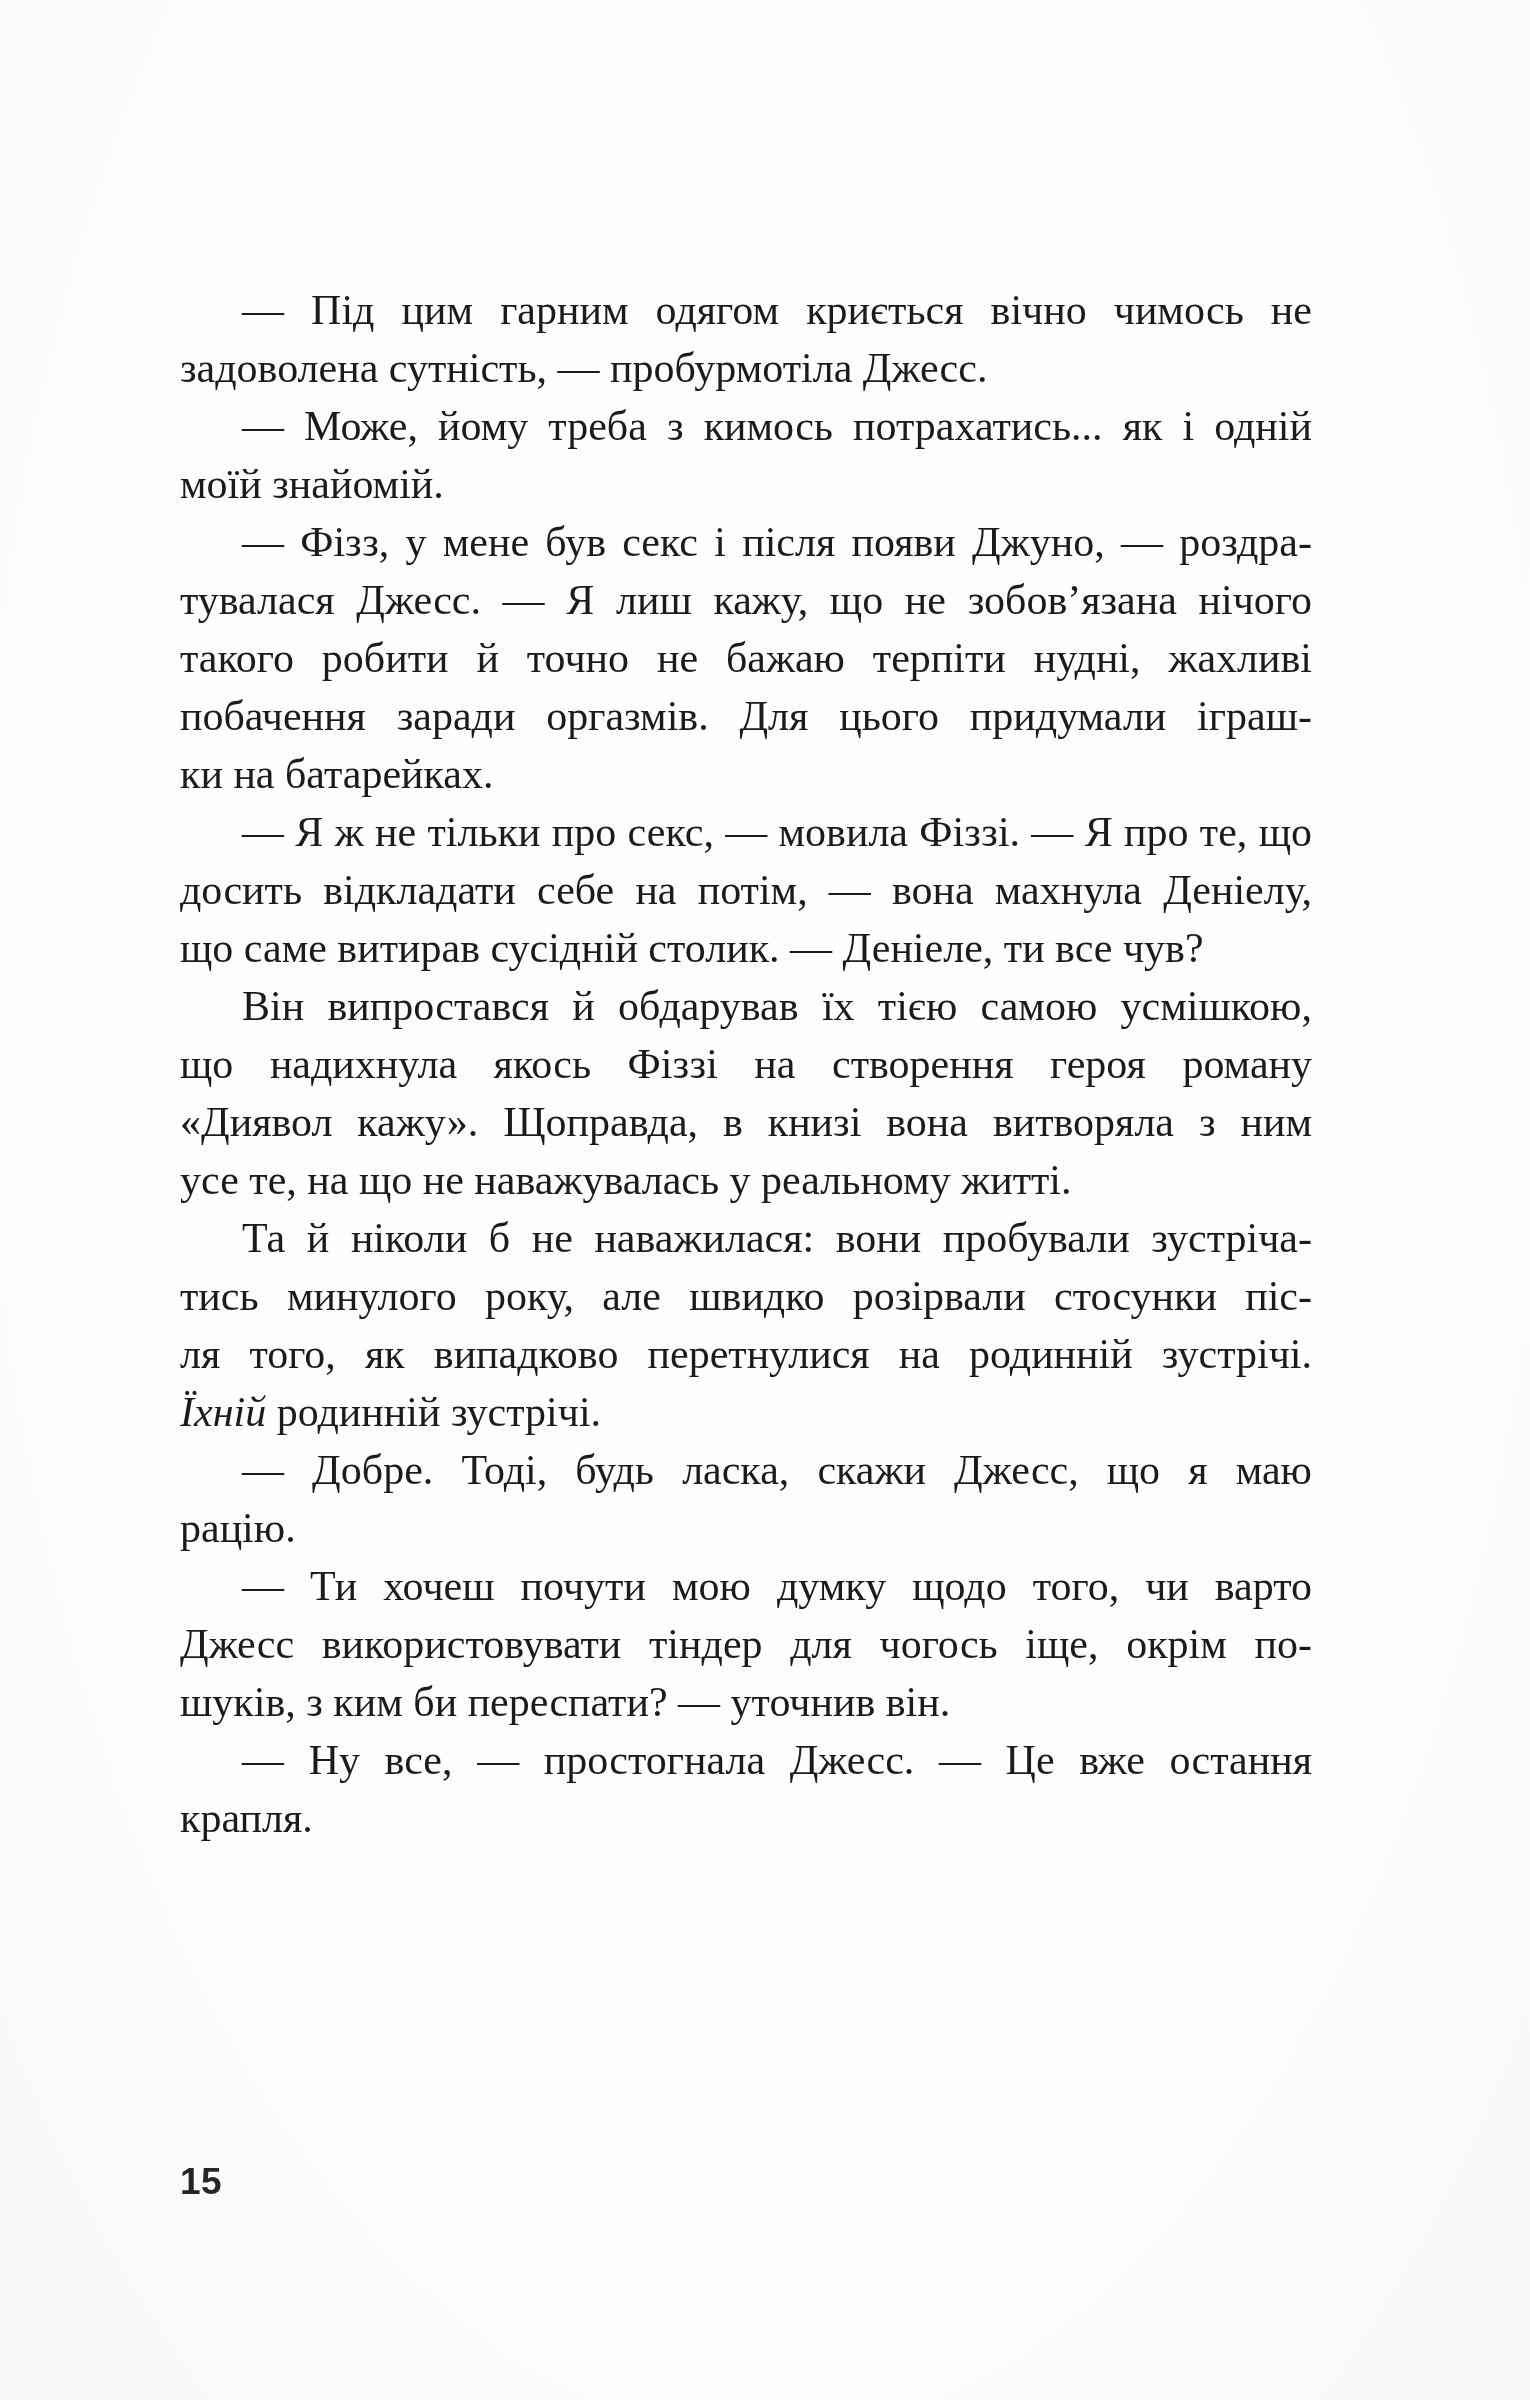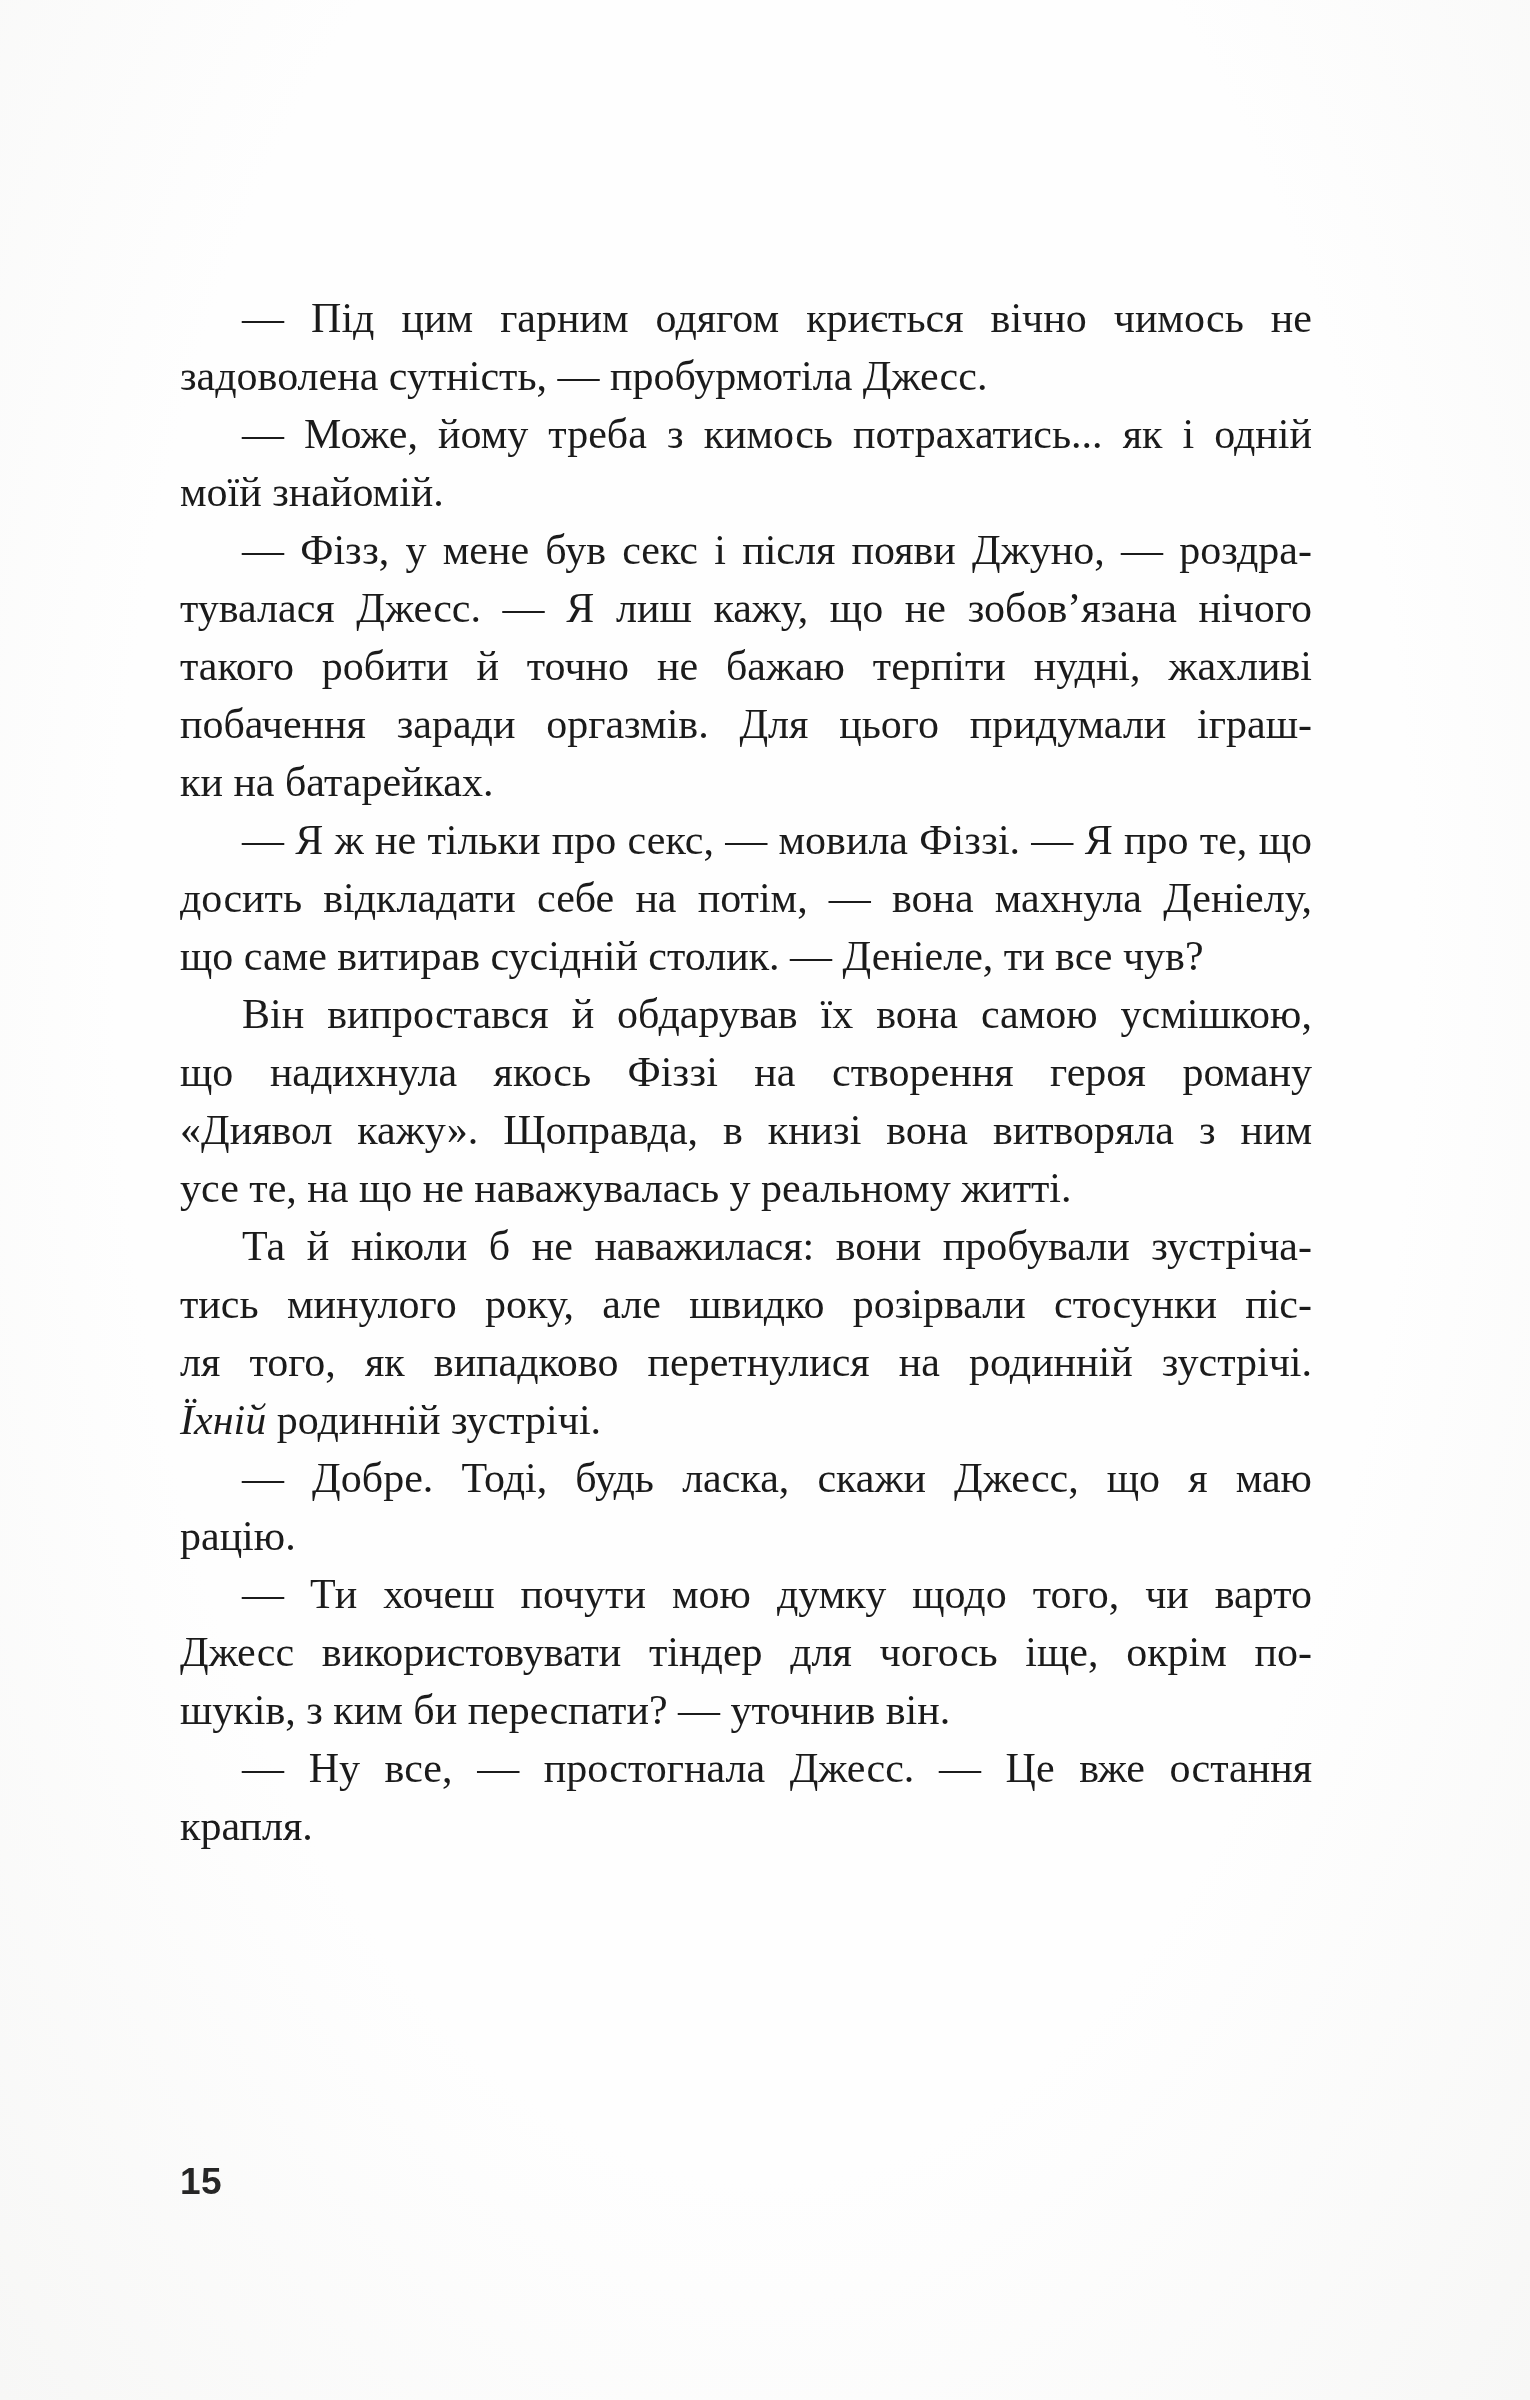--- a/index.html
+++ b/index.html
@@ -18,21 +18,20 @@
   }
   .text-block {
     position: absolute;
     left: 180px;
     top: 281px;
     width: 1132px;
     color: #1b1b1b;
     font-family: "Liberation Serif", "DejaVu Serif", serif;
     font-size: 42px;
     line-height: 58px;
-    margin-top: 8px;
     -webkit-font-smoothing: antialiased;
   }
   .paragraph {
     margin: 0;
     padding: 0;
   }
   .line {
     text-align: justify;
     text-align-last: left;
     white-space: normal;
@@ -80,21 +79,21 @@
         <div class="line fill">такого робити й точно не бажаю терпіти нудні, жахливі</div>
         <div class="line fill">побачення заради оргазмів. Для цього придумали іграш-</div>
         <div class="line">ки на батарейках.</div>
       </div>
       <div class="paragraph">
         <div class="line first fill">— Я ж не тільки про секс, — мовила Фіззі. — Я про те, що</div>
         <div class="line fill">досить відкладати себе на потім, — вона махнула Деніелу,</div>
         <div class="line">що саме витирав сусідній столик. — Деніеле, ти все чув?</div>
       </div>
       <div class="paragraph">
-        <div class="line first fill">Він випростався й обдарував їх вона самою усмішкою,</div>
+        <div class="line first fill">Він випростався й обдарував їх тією самою усмішкою,</div>
         <div class="line fill">що надихнула якось Фіззі на створення героя роману</div>
         <div class="line fill">«Диявол кажу». Щоправда, в книзі вона витворяла з ним</div>
         <div class="line">усе те, на що не наважувалась у реальному житті.</div>
       </div>
       <div class="paragraph">
         <div class="line first fill">Та й ніколи б не наважилася: вони пробували зустріча-</div>
         <div class="line fill">тись минулого року, але швидко розірвали стосунки піс-</div>
         <div class="line fill">ля того, як випадково перетнулися на родинній зустрічі.</div>
         <div class="line"><em>Їхній</em> родинній зустрічі.</div>
       </div>

